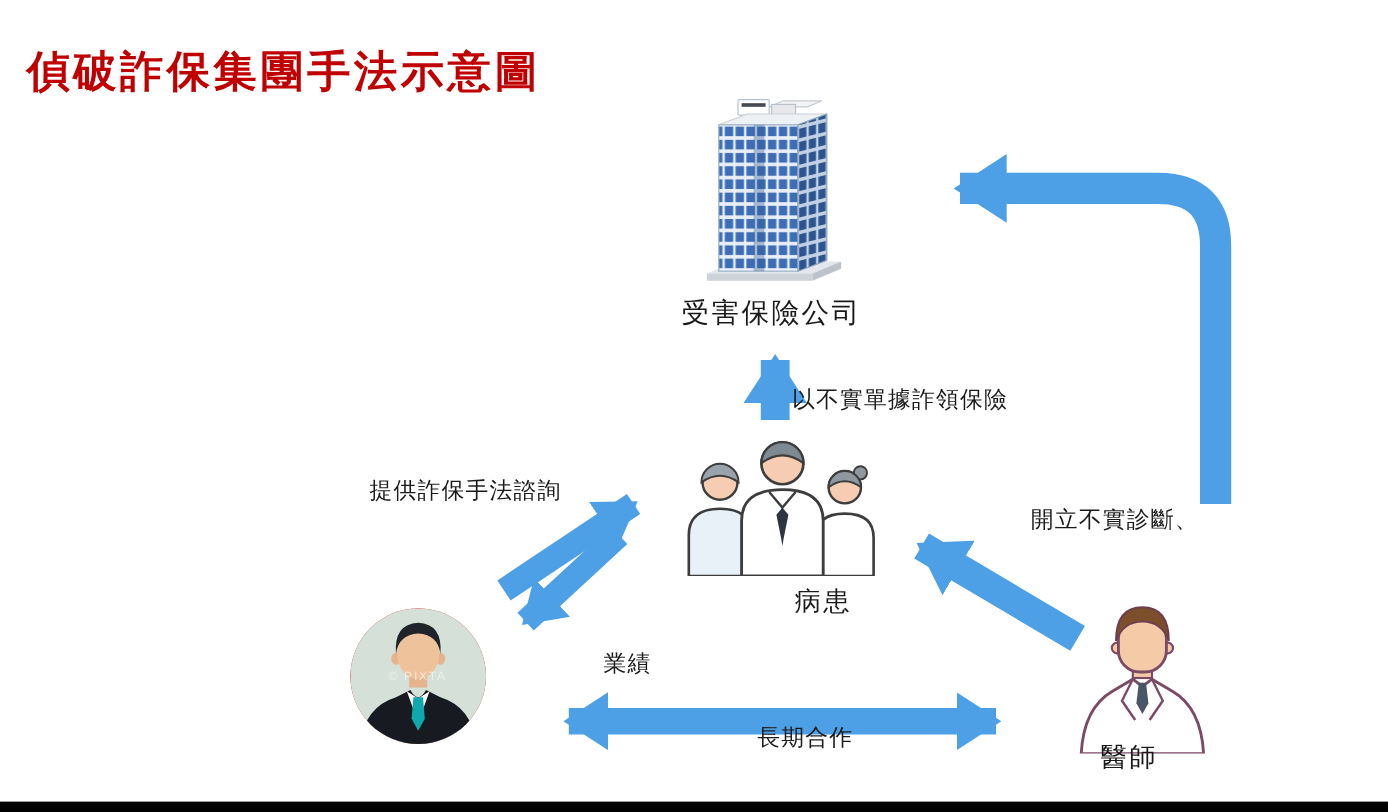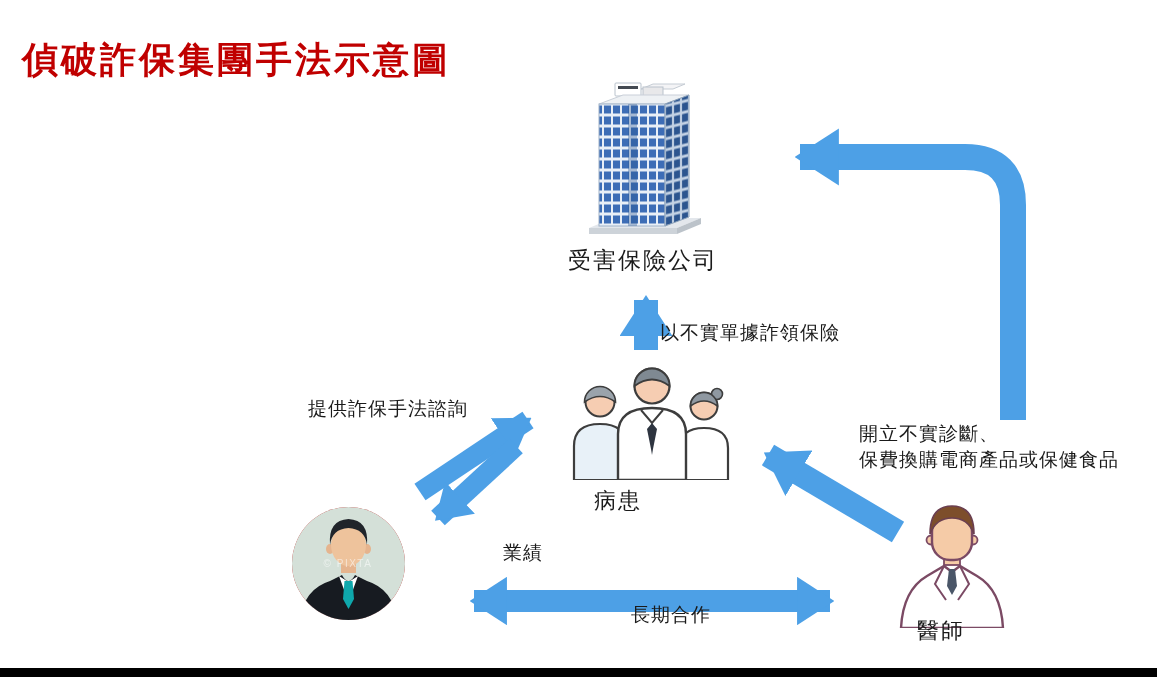--- a/index.html
+++ b/index.html
@@ -128,27 +128,26 @@
       <rect x="39" y="16" width="40" height="46" rx="18" fill="#f5cba7" stroke="#7b4a64" stroke-width="2.4"></rect>
       <path d="M 37,36 Q 37,8 59,8 Q 81,8 81,36 Q 75,20 59,20 Q 43,20 37,36 Z" fill="#7d4e2b" stroke="#6b3f50" stroke-width="1.6"></path>
       <path d="M 8,130 Q 10,92 34,78 L 51,68 L 59,74 L 67,68 L 84,78 Q 108,92 110,130 Z" fill="#ffffff" stroke="#7b4a64" stroke-width="2.4"></path>
       <path d="M 56,71 L 62,71 L 64,88 L 59,97 L 54,88 Z" fill="#4a5668"></path>
       <path d="M 51,68 L 42,86 L 53,102" fill="none" stroke="#7b4a64" stroke-width="2"></path>
       <path d="M 67,68 L 76,86 L 65,102" fill="none" stroke="#7b4a64" stroke-width="2"></path>
     </svg>
   </div>
 
   <div class="abs node-label" style="left:643px;top:245px;font-size:23px;">受害保險公司</div>
-  <div class="abs node-label" style="left:618px;top:486px;">病患</div>
+  <div class="abs node-label" style="left:686px;top:486px;">病患</div>
   <div class="abs node-label" style="left:941px;top:616px;">醫師</div>
 
   <div class="abs edge-label" style="left:660px;top:320px;">以不實單據詐領保險</div>
   <div class="abs edge-label" style="left:308px;top:396px;">提供詐保手法諮詢</div>
   <div class="abs edge-label" style="left:503px;top:540px;">業績</div>
   <div class="abs edge-label" style="left:827px;top:421px;margin-left:32px;">
     <span class="line">開立不實診斷、</span>
-    <span class="line">保費換購電商產品或保健食品</span>
   </div>
   <div class="abs edge-label" style="left:631px;top:602px;">長期合作</div>
 
   <div id="bottom-bar" class="abs"></div>
 
 </div>
 
 </body></html>

